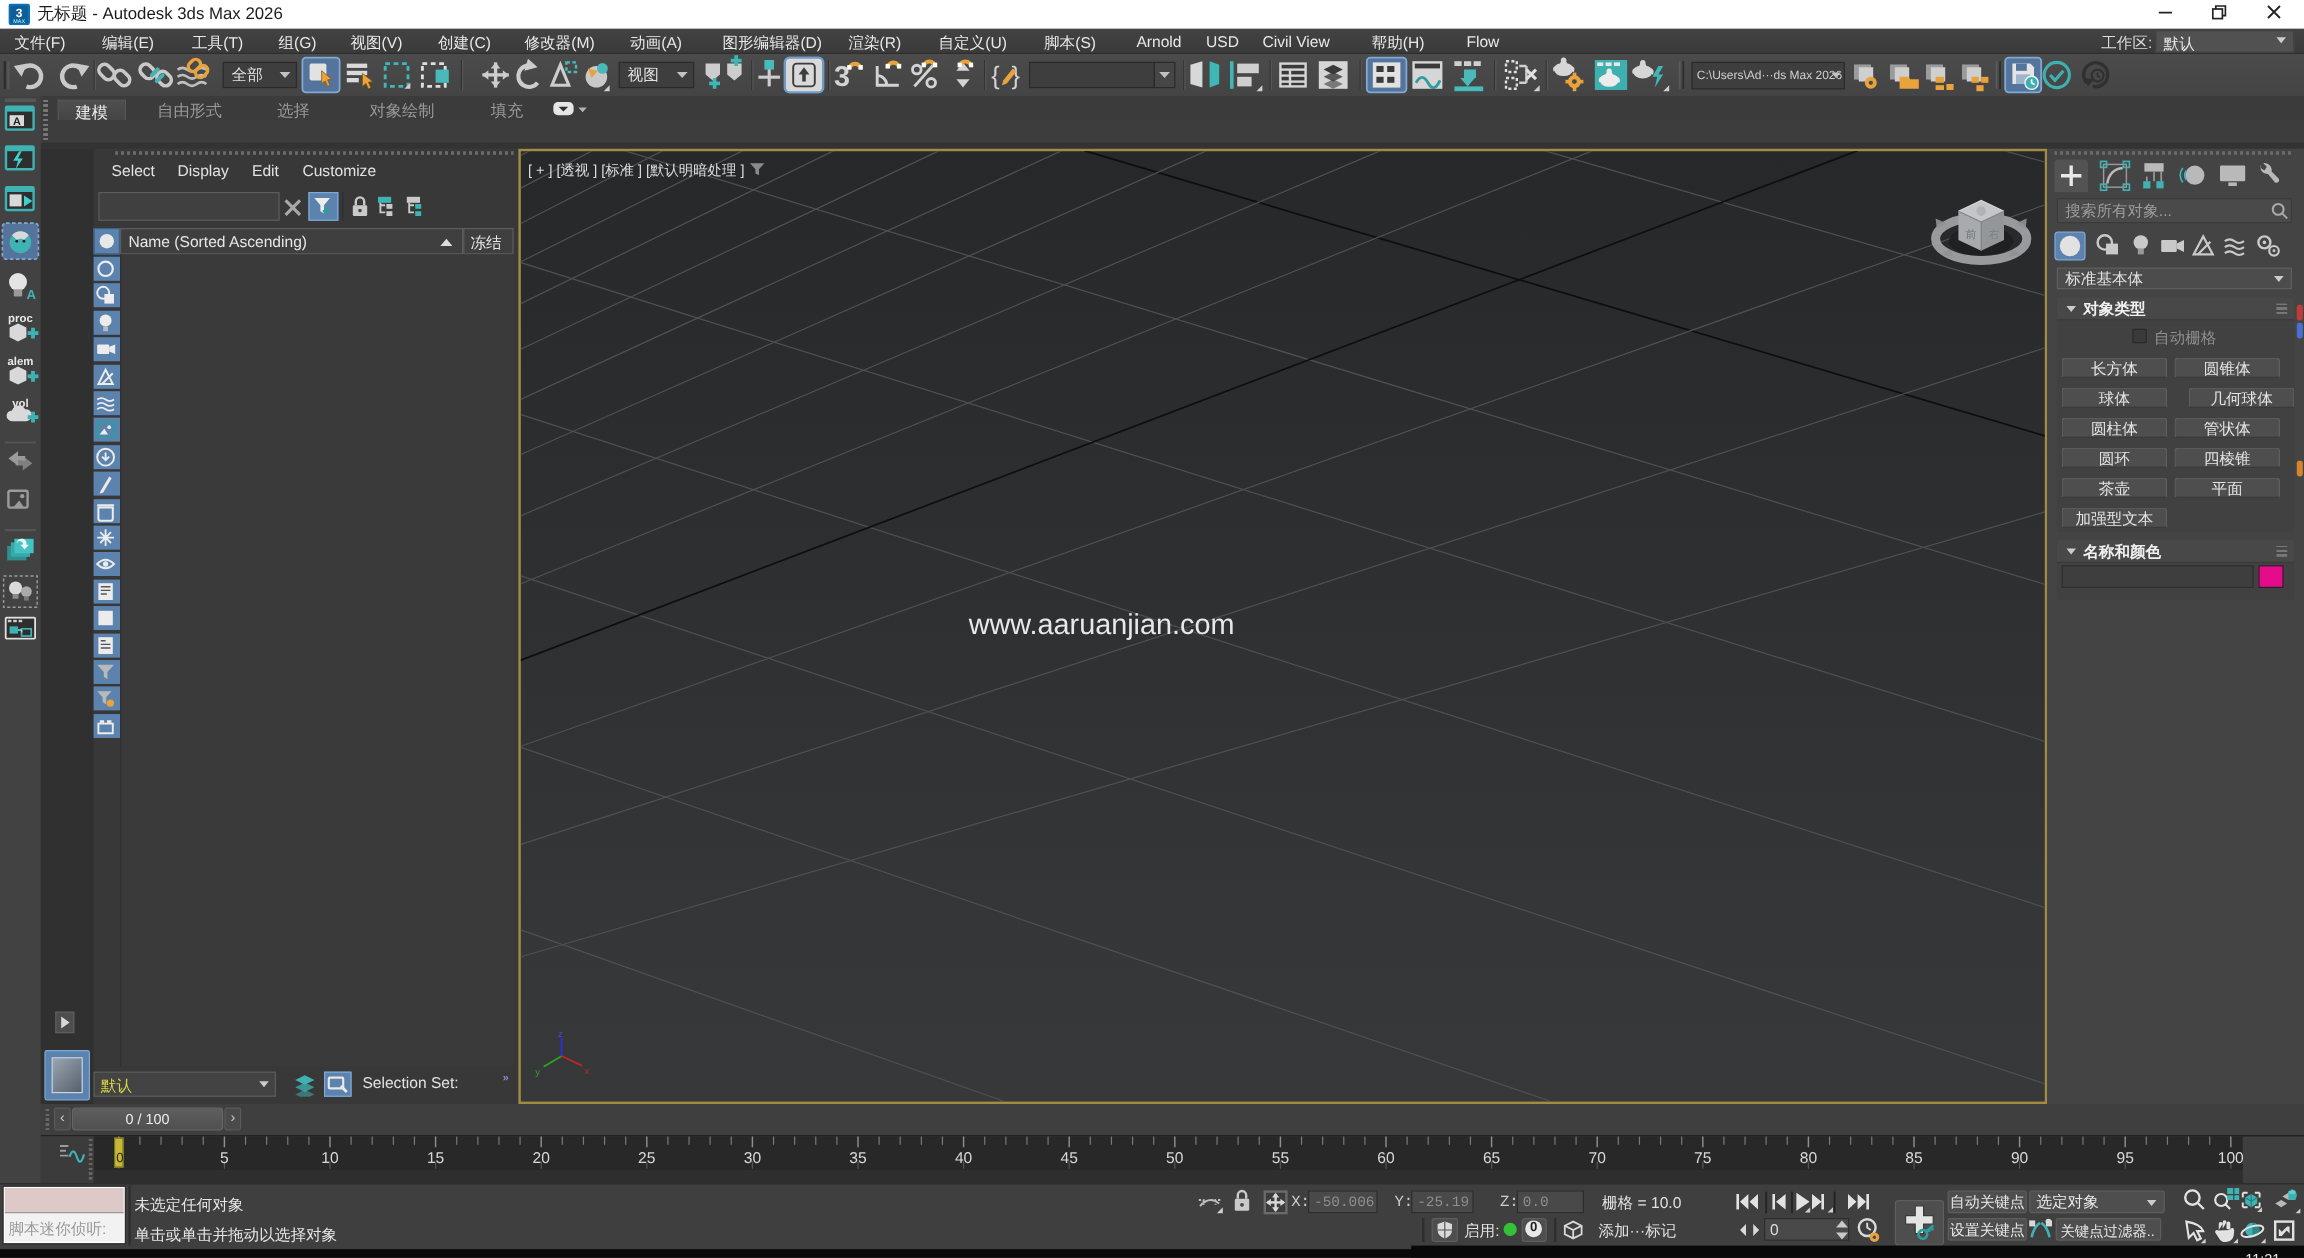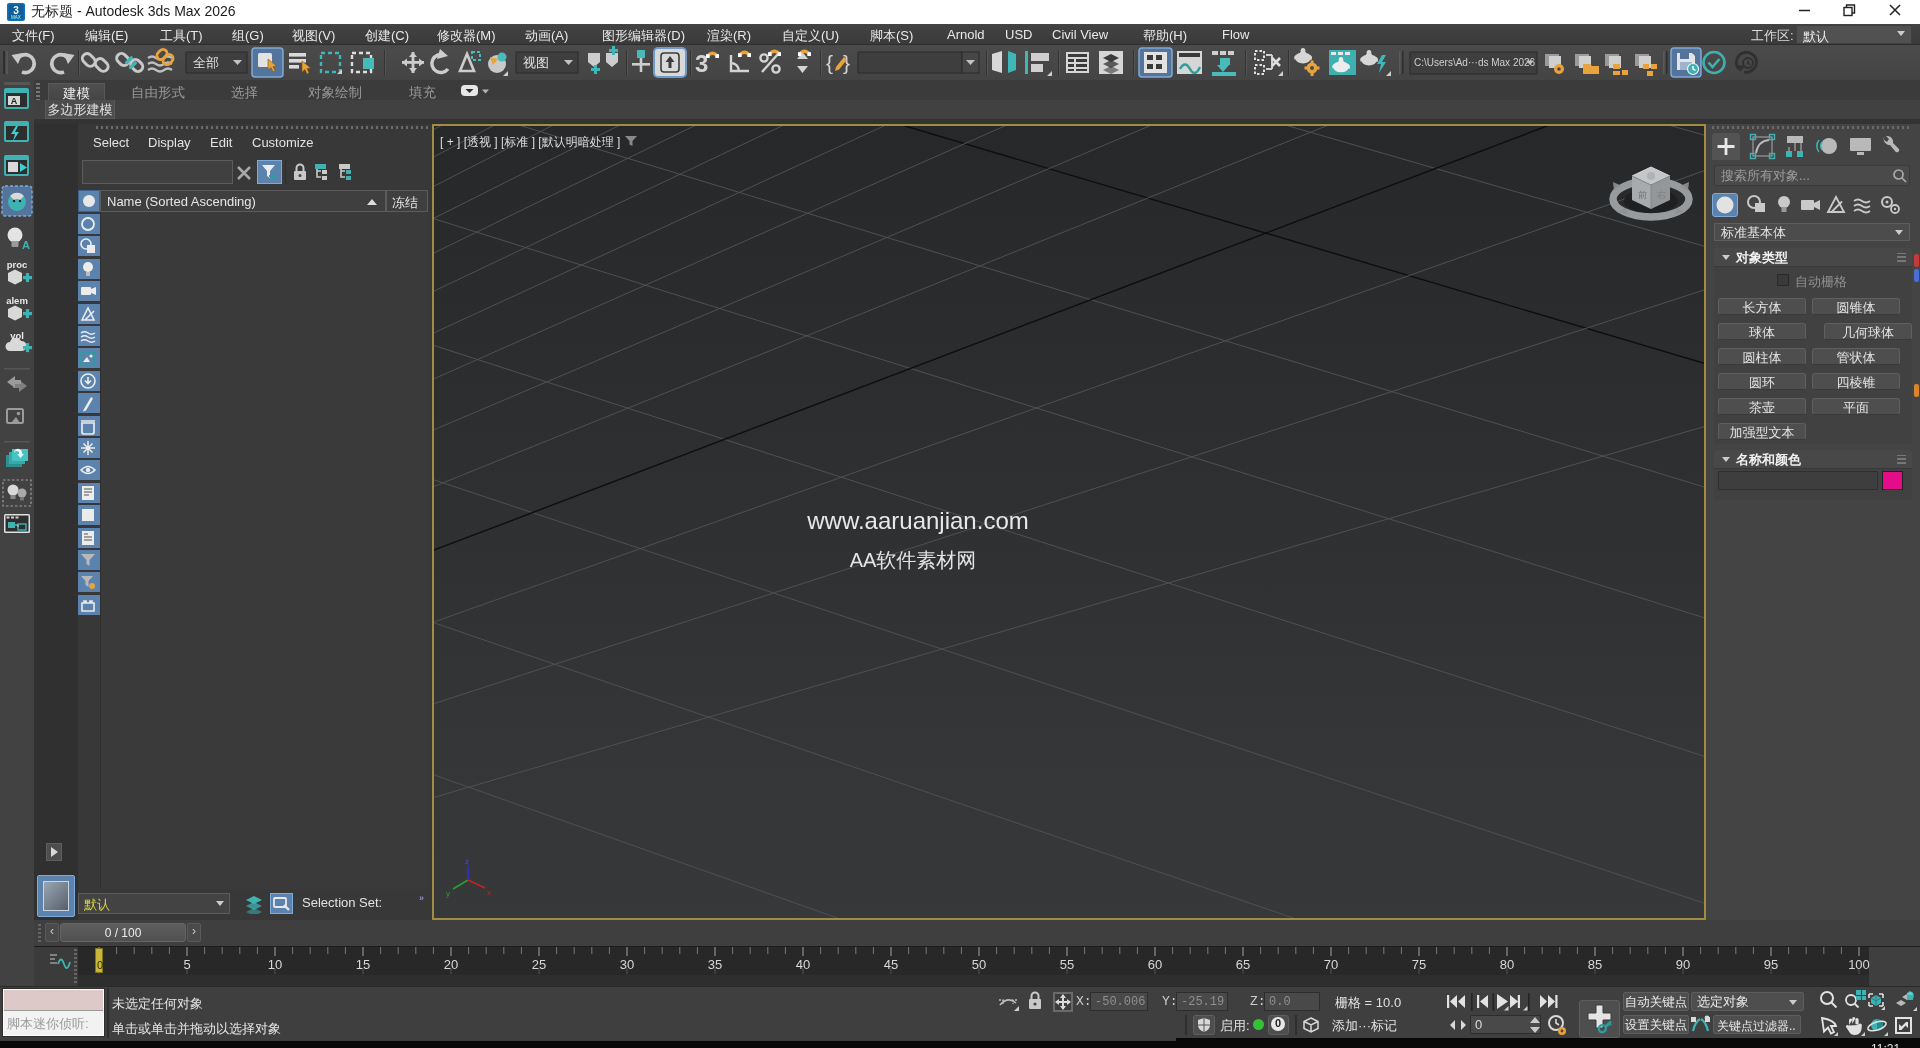--- a/index.html
+++ b/index.html
@@ -334,23 +334,20 @@
  <div class="abs" style="left:48px;top:3px;width:57px;height:17px;background:linear-gradient(#4f4f4f,#454545);border:1px solid #585858;border-bottom:none;color:#ededed;font-size:13.5px;text-align:center;padding-top:1px;">建模</div>
  <div class="abs" style="left:131px;top:4px;width:58px;color:#999;font-size:13.5px;">自由形式</div>
  <div class="abs" style="left:231px;top:4px;width:28px;color:#999;font-size:13.5px;">选择</div>
  <div class="abs" style="left:308px;top:4px;width:58px;color:#999;font-size:13.5px;">对象绘制</div>
  <div class="abs" style="left:409px;top:4px;width:28px;color:#999;font-size:13.5px;">填充</div>
  <svg class="abs" style="left:461px;top:5px" width="30" height="12" viewBox="0 0 30 12">
    <rect x="0" y="0" width="17" height="11" rx="4" fill="#e6e6e6"></rect>
    <path d="M 4.5 4 L 8.5 8 L 12.5 4 Z" fill="#2e2e2e"></path>
    <path d="M 21 4.5 L 24.5 8.5 L 28 4.5 Z" fill="#b5b5b5"></path>
  </svg>
-</div>
-<div class="abs" style="left:0;top:100px;width:1920px;height:19px;background:#414141;">
- <div class="abs" style="left:45px;top:0px;width:70px;height:19px;background:#4d4d4d;border:1px solid #5a5a5a;border-top:none;color:#e4e4e4;font-size:13px;text-align:center;padding-top:1px;">多边形建模</div>
 </div>
 <div class="abs" style="left:0;top:119px;width:1920px;height:5px;background:#333;"></div>
 
 <div class="abs" style="left:0;top:80px;width:34px;height:906px;background:#424242;">
 <svg width="34" height="906" viewBox="0 0 34 906">
 <g>
 <rect x="0" y="0" width="34" height="906" fill="#424242"></rect>
 <rect x="4" y="2" width="26" height="3" fill="#565656"></rect>
 
 <g transform="translate(4,8)">
@@ -655,21 +652,20 @@
   <path d="M 24 22 L 9 31" stroke="#27a327"></path>
   <path d="M 24 22 L 41 30" stroke="#c22525"></path>
   <path d="M 24 22 L 24 7" stroke="#2f2fd6"></path>
  </g>
  <text x="21" y="6" font-size="8" fill="#4a4ae0">z</text>
  <text x="2" y="38" font-size="8" fill="#27a327">y</text>
  <text x="43" y="37" font-size="8" fill="#c22525">x</text>
 </svg>
 
  <div class="abs" style="left:184px;top:381px;width:600px;text-align:center;font-size:24px;color:#e8e8e8;">www.aaruanjian.com</div>
- <div class="abs" style="left:179px;top:421px;width:600px;text-align:center;font-size:20px;color:#e4e4e4;">AA软件素材网</div>
 </div>
 
 <div class="abs" style="left:1706px;top:124px;width:214px;height:796px;background:#444;">
 <div class="abs" style="left:6px;top:2px;width:198px;height:3px;background:repeating-linear-gradient(90deg,#6a6a6a 0 2px,#444 2px 5px);"></div>
 
 <div class="abs" style="left:6px;top:9px;width:28px;height:27px;background:#535353;border-radius:3px 3px 0 0;"></div>
 <svg class="abs" style="left:6px;top:9px" width="198px" height="27" viewBox="0 0 198 27">
  <path d="M 14 5 v 17 M 5.5 13.5 h 17" stroke="#e8e8e8" stroke-width="2.8"></path>
  <g transform="translate(40,0)">
   <rect x="1" y="4" width="19" height="19" fill="none" stroke="#9a9a9a" stroke-width="1.2"></rect>

